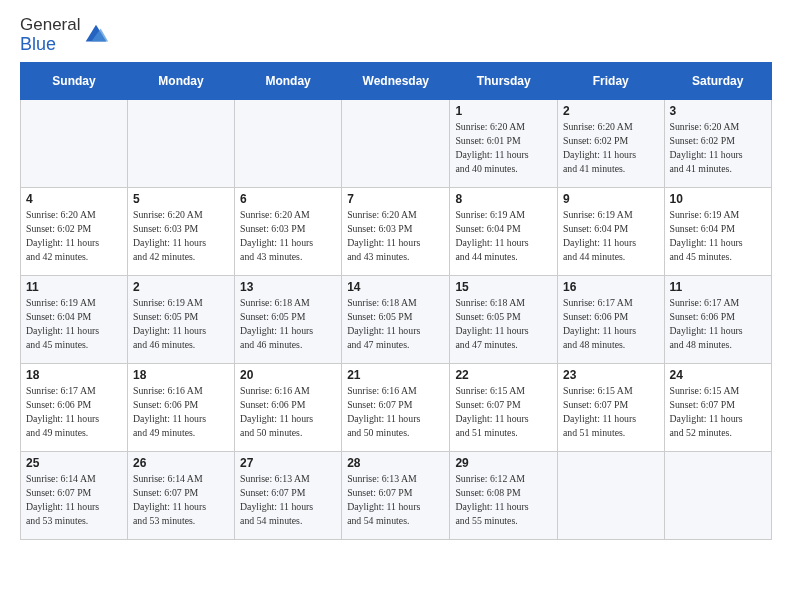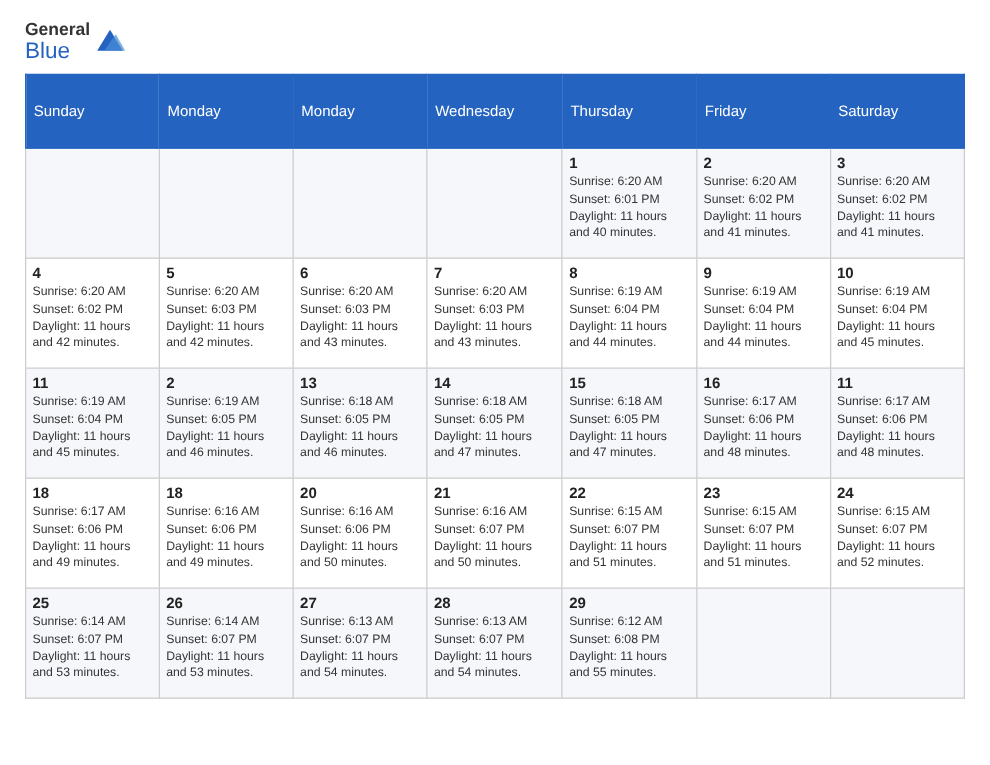--- a/index.html
+++ b/index.html
@@ -24,22 +24,22 @@
     .logo {
       display: flex;
       align-items: center;
     }
     .logo-text {
       display: flex;
       flex-direction: column;
       line-height: 1.1;
     }
     .logo-general {
-      font-size: 14px;
-      font-weight: bold;
+      font-size: 17px;
+      font-weight: normal;
       color: #333;
     }
     .logo-blue {
       font-size: 18px;
       font-weight: normal;
       color: #2563c0;
     }
     .logo-icon {
       width: 28px;
       height: 28px;
@@ -58,43 +58,44 @@
       color: #555;
     }
     .calendar {
       width: 100%;
       border-collapse: collapse;
       font-size: 10.5px;
     }
     .calendar th {
       background-color: #2563c0;
       color: #fff;
-      text-align: left;
-      padding: 22px 6px;
+      text-align: center;
+      padding: 11px 6px;
       font-size: 12px;
-      font-weight: normal;
+      font-weight: bold;
       border: 1px solid #2563c0;
     }
     .calendar td {
       border: 1px solid #ccc;
       vertical-align: top;
       padding: 4px 5px;
       width: 110px;
       height: 88px;
     }
     .cell-day {
       font-weight: bold;
       font-size: 12px;
       color: #222;
       margin-bottom: 2px;
     }
     .cell-info {
       font-size: 9.8px;
       color: #333;
       line-height: 1.4;
+      font-family: Liberation Serif, serif;
     }
     .empty-cell {
       background: #f9f9f9;
     }
     tr:nth-child(odd) td { background-color: #f5f7fa; }
     tr:nth-child(even) td { background-color: #ffffff; }
     .calendar thead tr th { background-color: #2563c0; }
   </style>
 </head>
 <body>

